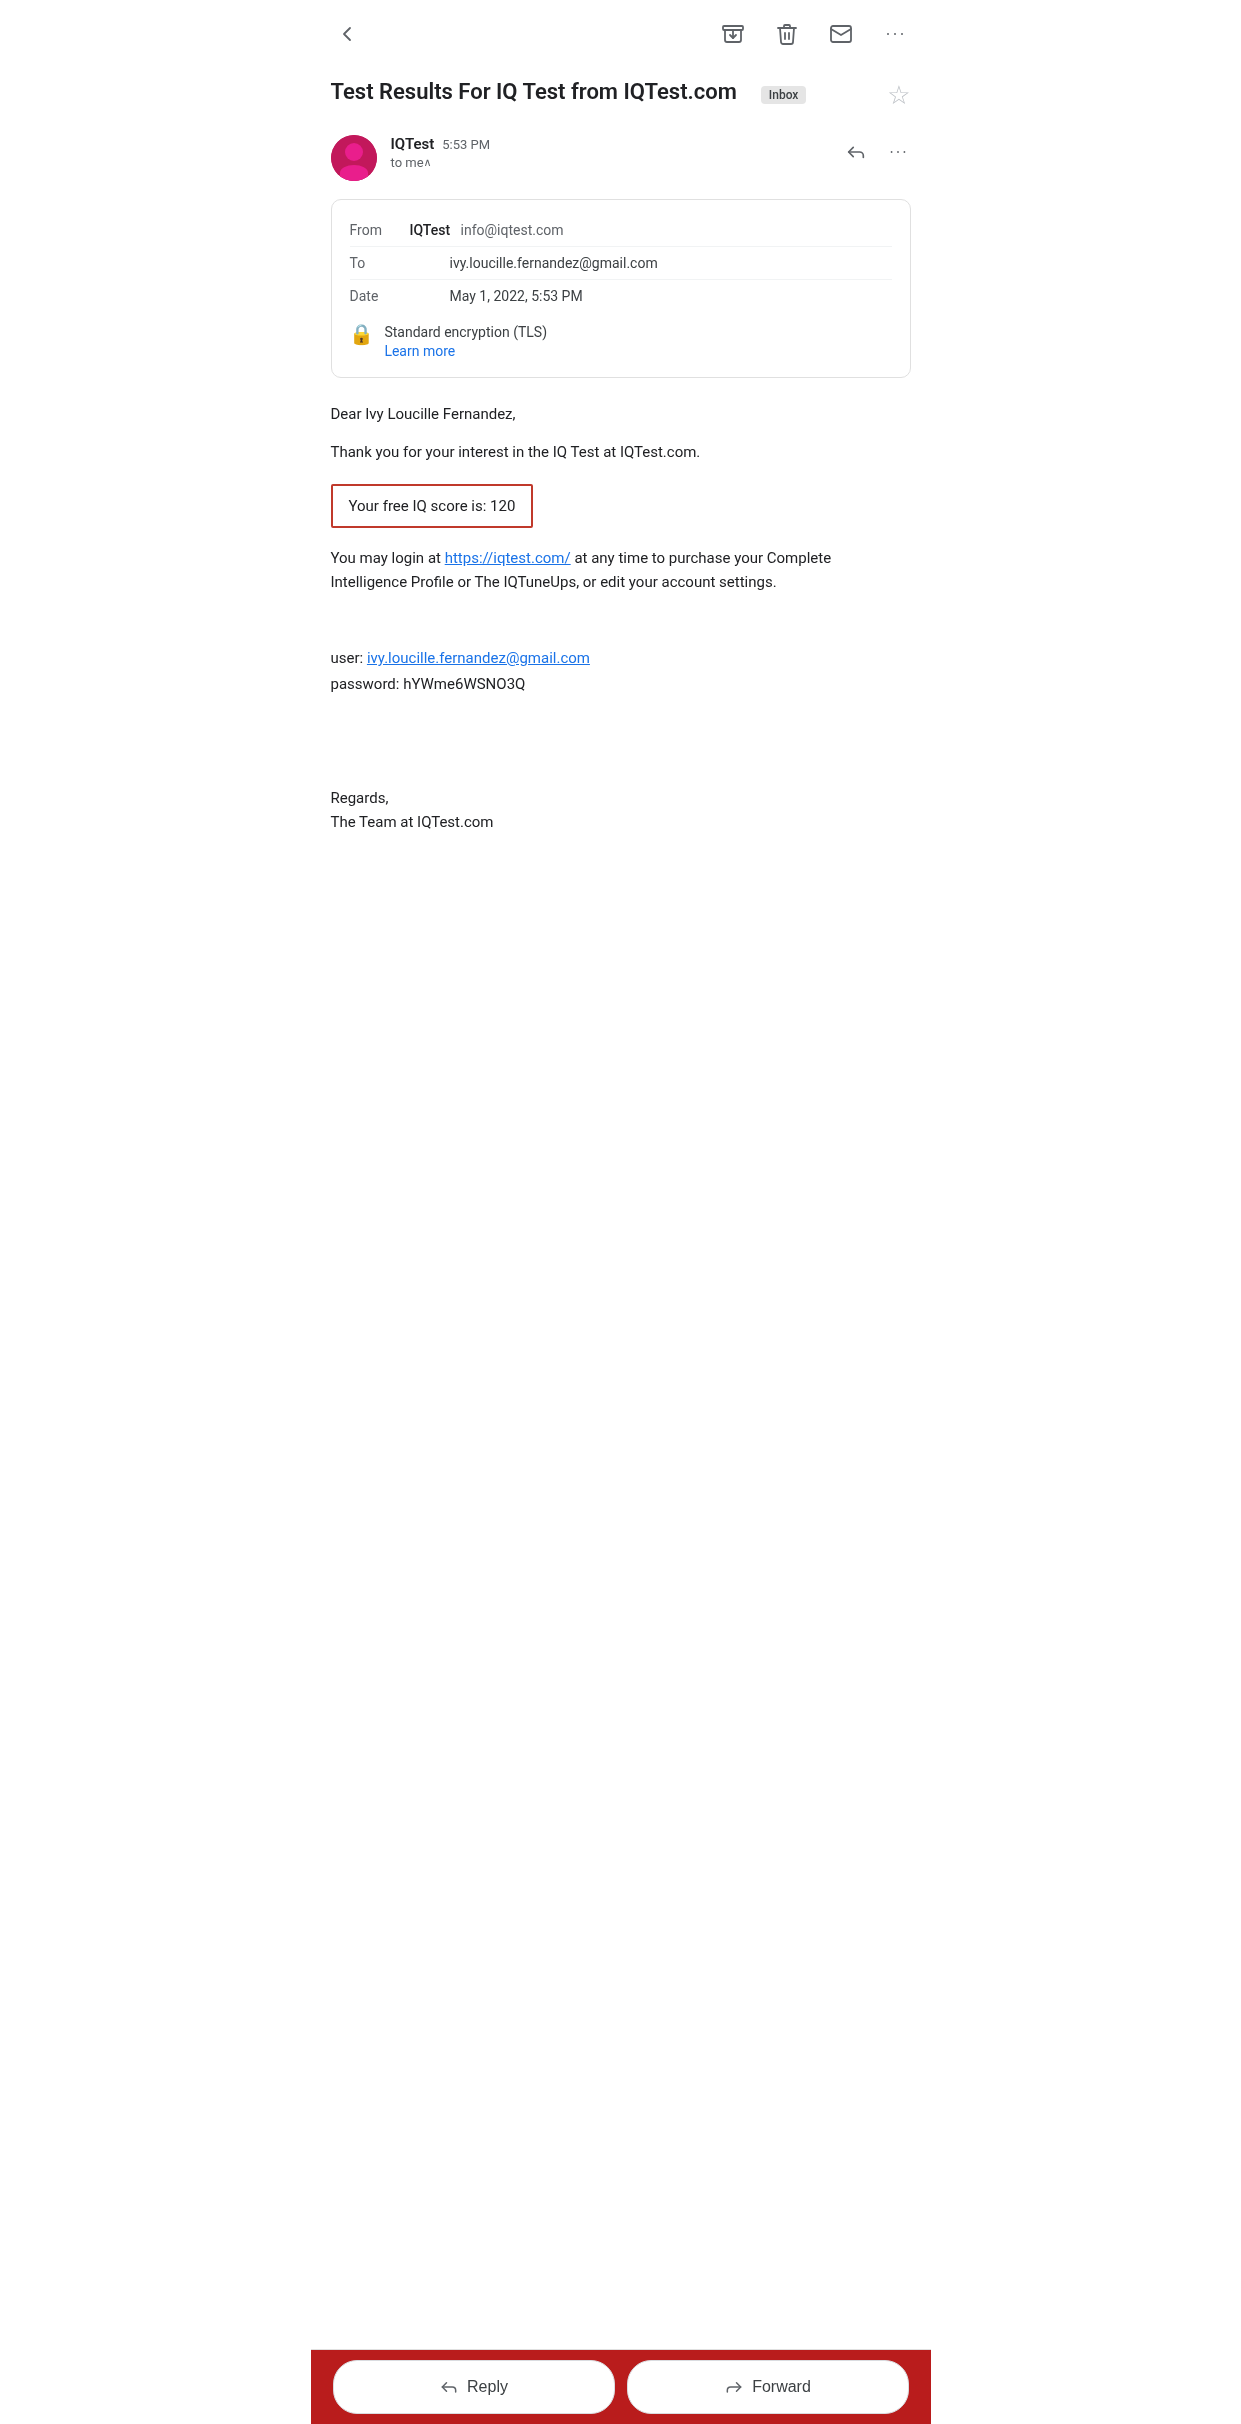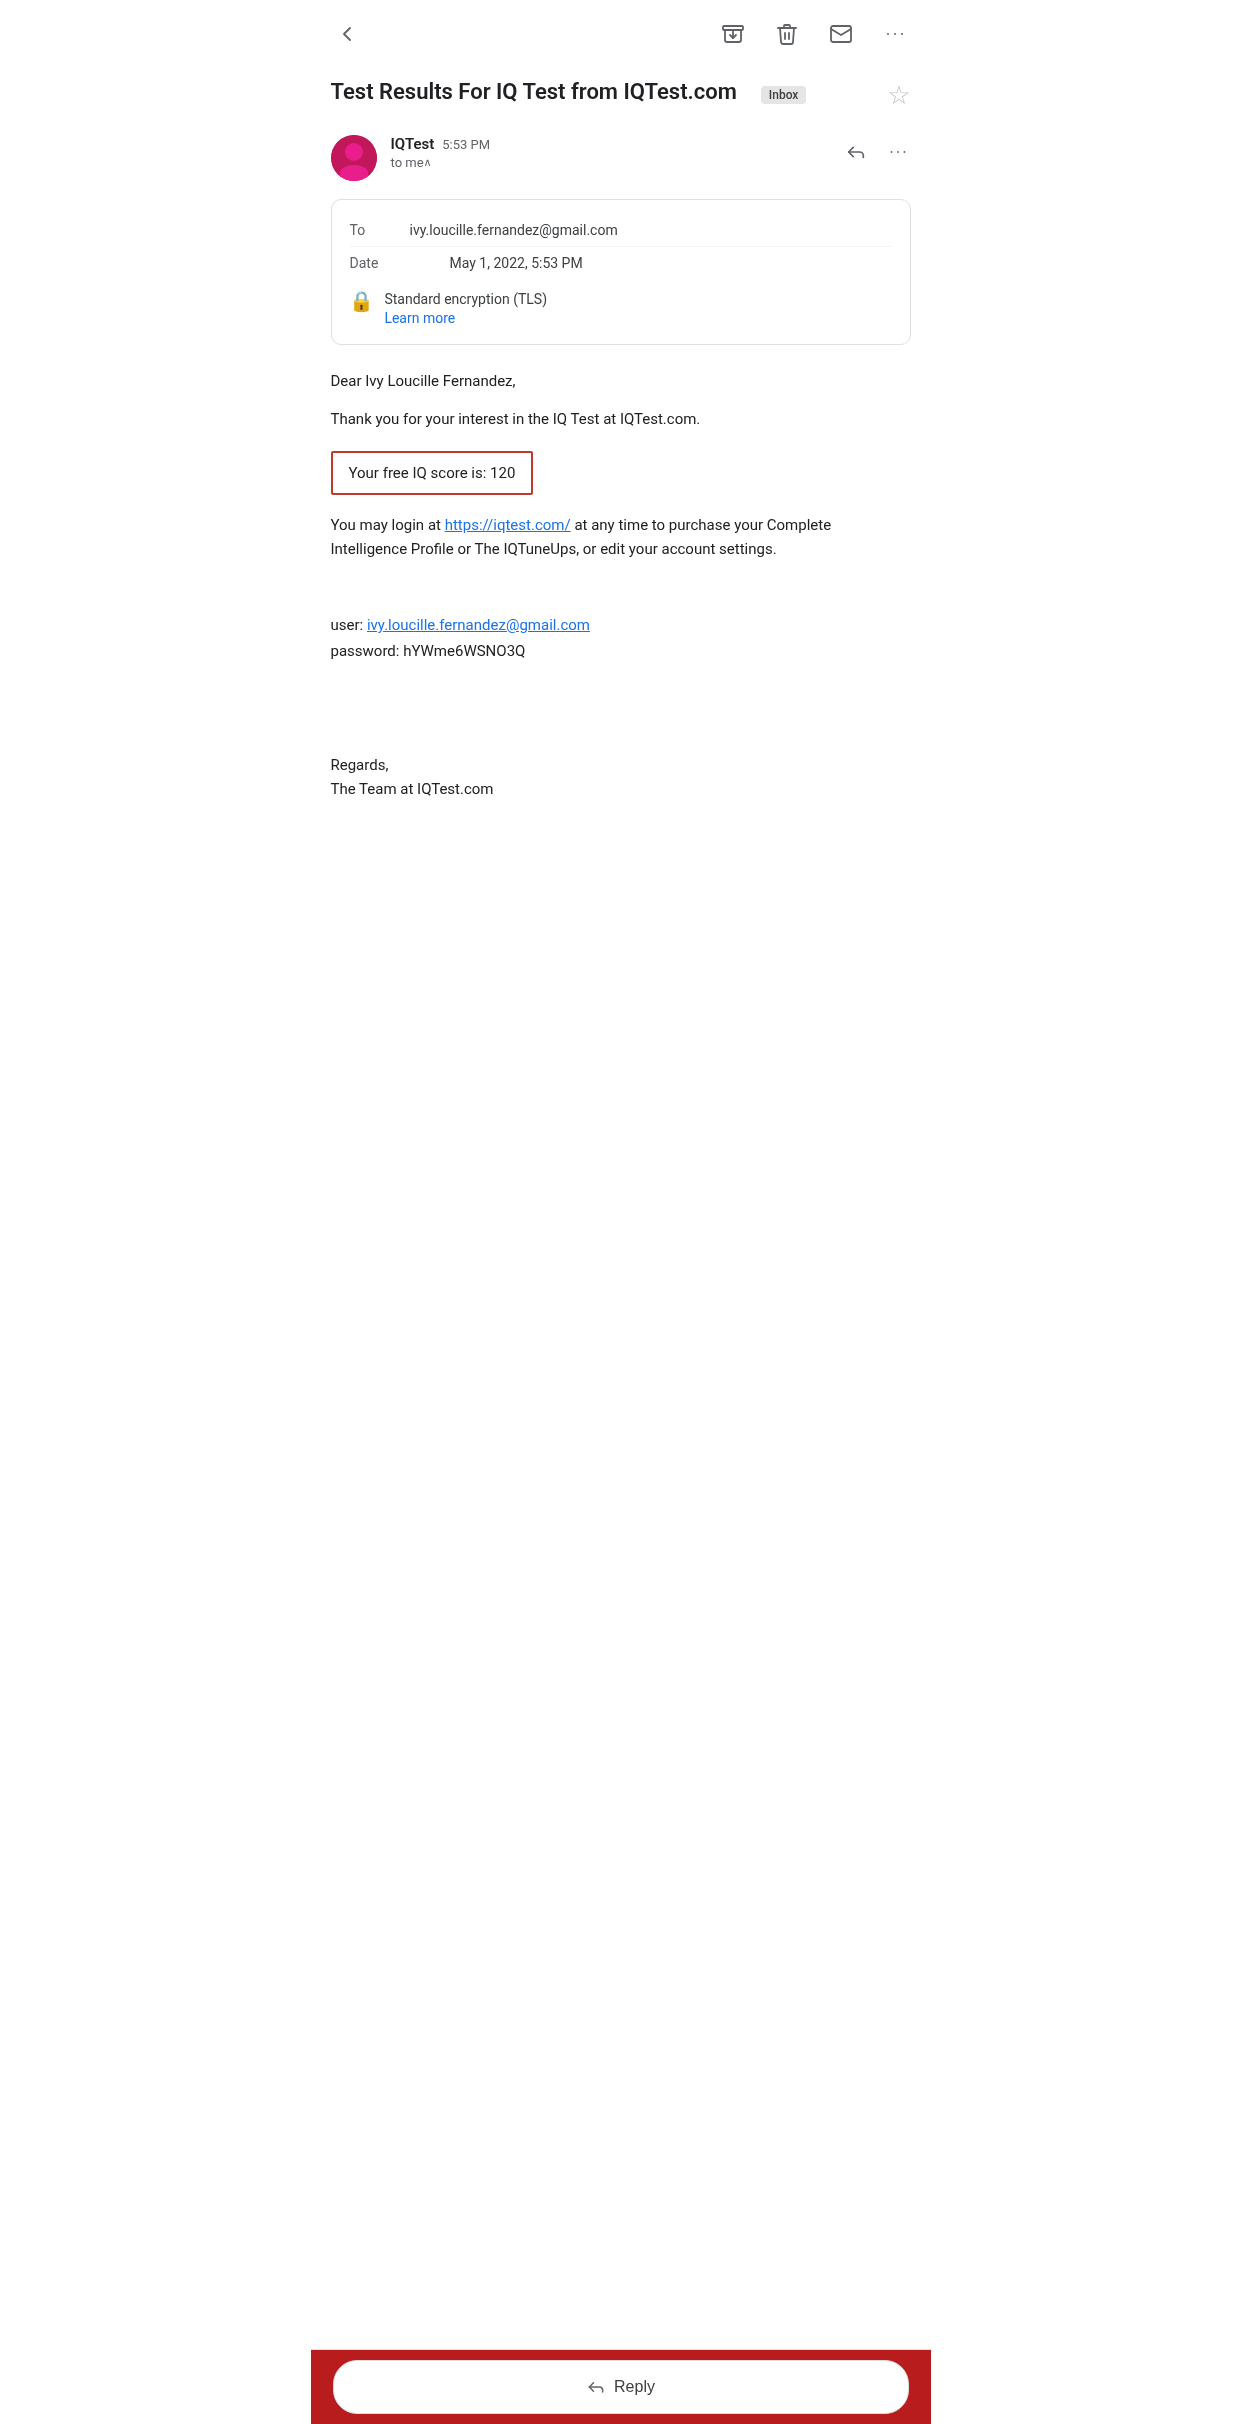--- a/index.html
+++ b/index.html
@@ -387,20 +387,28 @@
         <circle cx="5" cy="12" r="1" fill="#5f6368" stroke="none"></circle>
         <circle cx="12" cy="12" r="1" fill="#5f6368" stroke="none"></circle>
         <circle cx="19" cy="12" r="1" fill="#5f6368" stroke="none"></circle>
       </svg>
     </button>
   </div>
 </div>
 
 <div class="details-card">
   <div class="detail-row">
+    <span class="detail-label">From</span>
+    <span class="detail-value">
+      <span class="name-part">IQTest</span>
+      &nbsp;
+      <span class="email-part">info@iqtest.com</span>
+    </span>
+  </div>
+  <div class="detail-row">
     <span class="detail-label">To</span>
     <span class="detail-value">ivy.loucille.fernandez@gmail.com</span>
   </div>
   <div class="detail-row">
     <span class="detail-label">Date</span>
     <span class="detail-value">May 1, 2022, 5:53 PM</span>
   </div>
   <div class="encryption-row">
     <span class="lock-icon">🔒</span>
     <div>
@@ -431,13 +439,20 @@
 <div class="bottom-spacer"></div>
 
 <div class="bottom-actions">
   <button class="bottom-btn">
     <svg viewBox="0 0 24 24" stroke-linecap="round" stroke-linejoin="round">
       <polyline points="9 17 4 12 9 7"></polyline>
       <path d="M20 18v-2a4 4 0 00-4-4H4"></path>
     </svg>
     <span>Reply</span>
   </button>
+  <button class="bottom-btn">
+    <svg viewBox="0 0 24 24" stroke-linecap="round" stroke-linejoin="round">
+      <polyline points="15 17 20 12 15 7"></polyline>
+      <path d="M4 18v-2a4 4 0 014-4h12"></path>
+    </svg>
+    <span>Forward</span>
+  </button>
 </div>
 
 </body></html>

